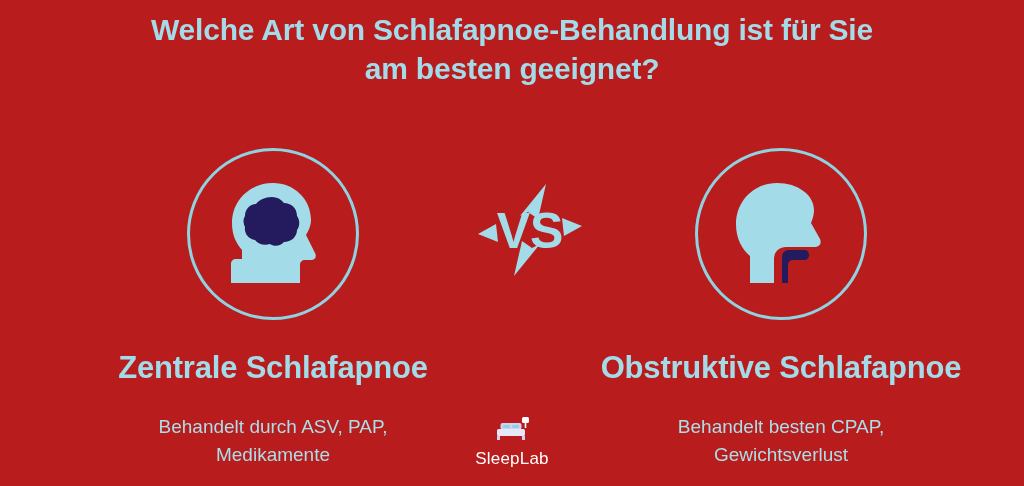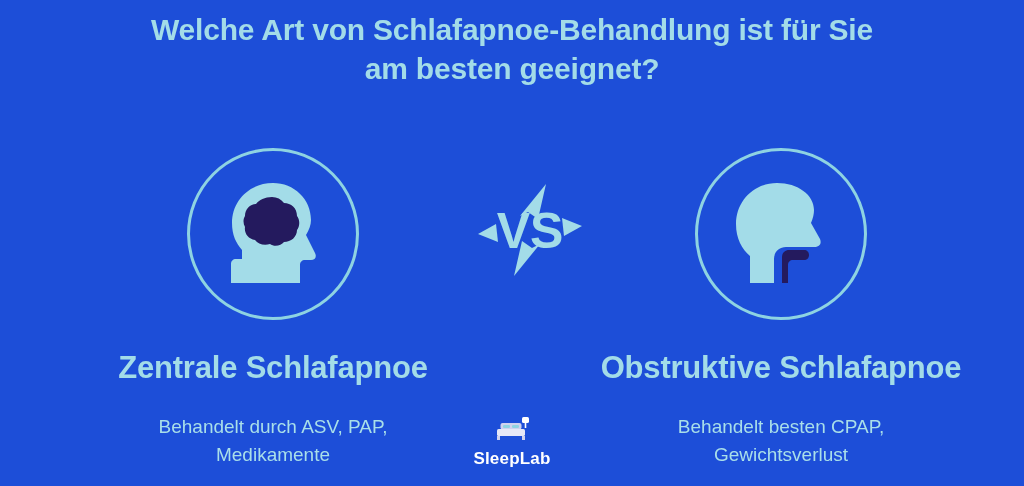--- a/index.html
+++ b/index.html
@@ -4,21 +4,21 @@
 <style>
   html, body {
     margin: 0;
     padding: 0;
     background: #241a5e;
   }
   #infographic {
     position: relative;
     width: 1024px;
     height: 486px;
-    background: #1d4ed8;
+    background: #b91c1c;
     overflow: hidden;
     font-family: "Liberation Sans", sans-serif;
     -webkit-font-smoothing: antialiased;
   }
 
   
   .headline {
     position: absolute;
     left: 0;
     top: 10px;
@@ -89,21 +89,21 @@
     position: absolute;
     left: 0;
     bottom: 18px;
     width: 1024px;
     text-align: center;
   }
   .brand-mark { display: block; margin: 0 auto 3px; }
   .brand-name {
     color: #ffffff;
     font-size: 17px;
-    font-weight: bold;
+    font-weight: normal;
     letter-spacing: 0.2px;
     line-height: 19px;
   }
 </style>
 </head>
 <body>
 
 <div id="infographic">
 
   <div class="headline">

